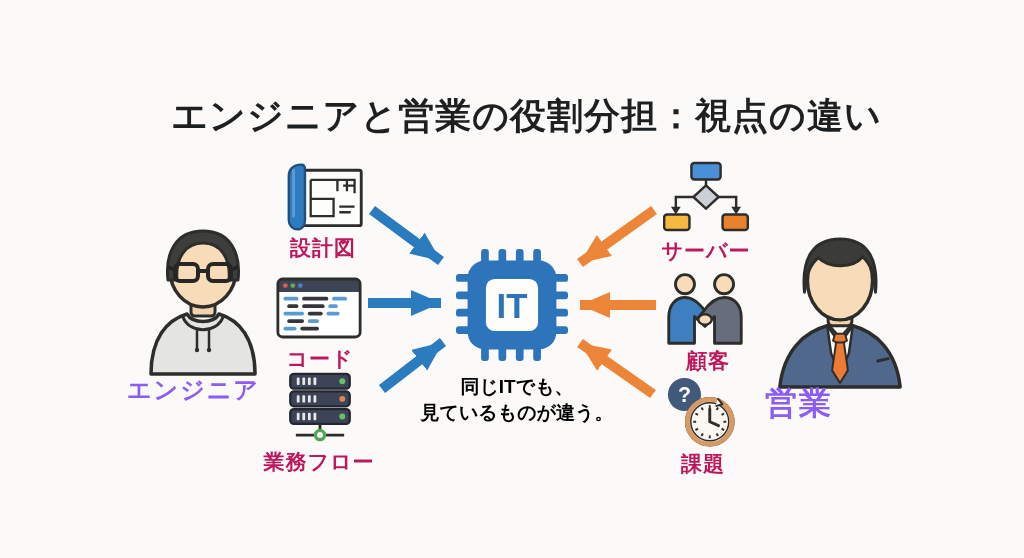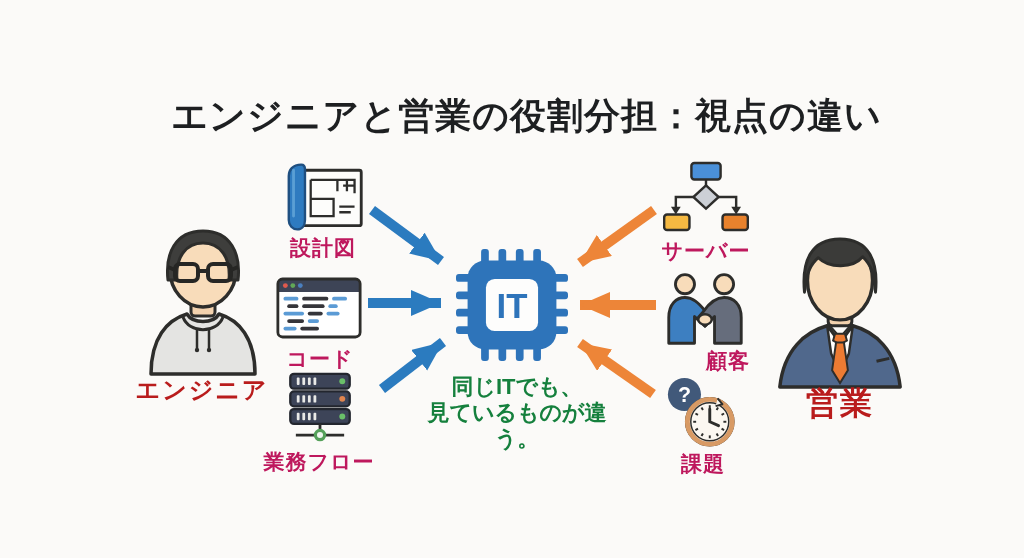--- a/index.html
+++ b/index.html
@@ -12,26 +12,26 @@
   .title {
     position:absolute; top:92px; left:0; width:100%;
     text-align:center; font-size:36px; font-weight:800;
     color:#1d1f21; letter-spacing:1px;padding-left:29px;
   }
   .icon-label {
     position:absolute; text-align:center; font-size:21px; font-weight:800;
     color:#be185d; letter-spacing:1px;
   }
   .persona-label {
-    position:absolute; text-align:center; font-weight:800; color:#b91c1c;
+    position:absolute; font-weight:800; color:#8b5cf6;
     letter-spacing:2px;
   }
   .caption {
     position:absolute; left:412px; top:374px; width:210px;
-    text-align:center; font-size:22px; font-weight:800; color:#15803d;
+    text-align:center; font-size:19px; font-weight:800; color:#000000;
     line-height:26px;
   }
   svg { position:absolute; display:block; }
   .arrows { left:0; top:0; pointer-events:none; }
 </style>
 </head>
 <body>
 
 <div class="canvas">
 
@@ -177,21 +177,21 @@
   </svg>
   <div class="icon-label" style="left:644px; top:237px; width:124px;">サーバー</div>
 
   <svg style="left:664px; top:271px;" width="82" height="74" viewBox="0 0 86 76">
     <circle cx="22" cy="13" r="10" fill="#f8dcba" stroke="#2d2d2b" stroke-width="3"></circle>
     <circle cx="63" cy="13" r="10" fill="#f8dcba" stroke="#2d2d2b" stroke-width="3"></circle>
     <path d="M5,75 L5,48 C5,34 13,27 22,27 C30,27 36,32 44,42 L50,49 L43,57 L32,47 L32,75 Z" fill="#3d7fc1" stroke="#2d2d2b" stroke-width="3" stroke-linejoin="round"></path>
     <path d="M81,75 L81,48 C81,34 73,27 63,27 C55,27 48,32 41,42 L36,48 L43,57 L53,47 L53,75 Z" fill="#666d7c" stroke="#2d2d2b" stroke-width="3" stroke-linejoin="round"></path>
     <ellipse cx="43" cy="50" rx="7" ry="5.5" fill="#f8dcba" stroke="#2d2d2b" stroke-width="2.5"></ellipse>
   </svg>
-  <div class="icon-label" style="left:666px; top:347px; width:124px;">顧客</div>
+  <div class="icon-label" style="left:646px; top:347px; width:124px;">顧客</div>
 
   <svg style="left:661px; top:376px;" width="80" height="74" viewBox="0 0 82 76">
     <circle cx="24" cy="19" r="17" fill="#41597a"></circle>
     <text x="24" y="27" text-anchor="middle" font-size="22" font-weight="bold" fill="#ffffff" font-family="Liberation Sans, DejaVu Sans, sans-serif">?</text>
     <circle cx="50" cy="47" r="24.5" fill="none" stroke="#2d2d2b" stroke-width="2"></circle>
     <circle cx="50" cy="47" r="23" fill="#fbf7f1" stroke="#d89a64" stroke-width="5"></circle>
     <circle cx="50" cy="47" r="19.5" fill="none" stroke="#2d2d2b" stroke-width="1.5"></circle>
     <g stroke="#2d2d2b" stroke-width="2">
       <line x1="50" y1="30" x2="50" y2="33"></line>
       <line x1="50" y1="30" x2="50" y2="33" transform="rotate(30 50 47)"></line>

